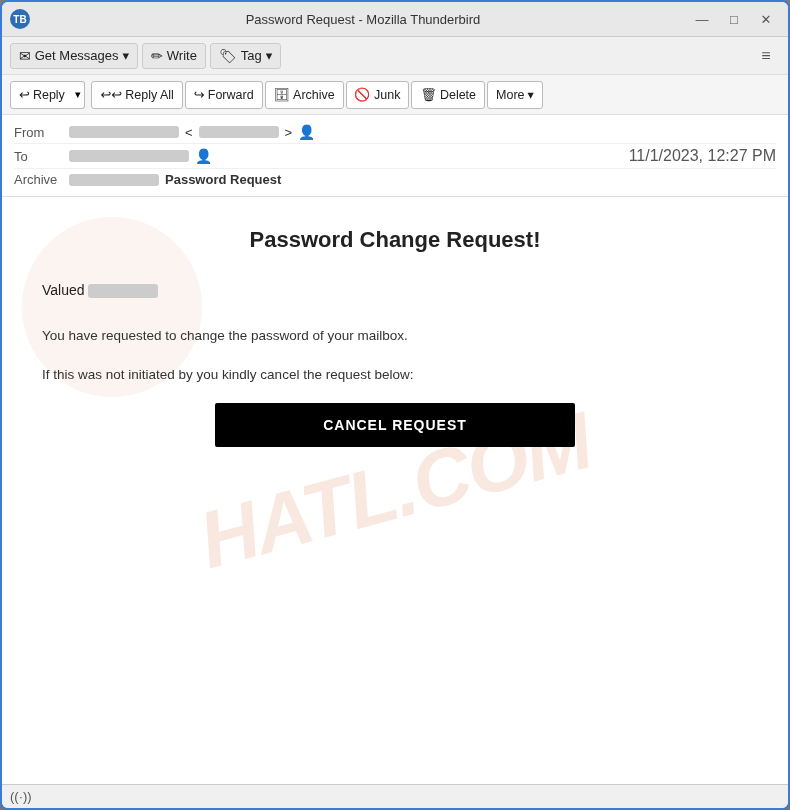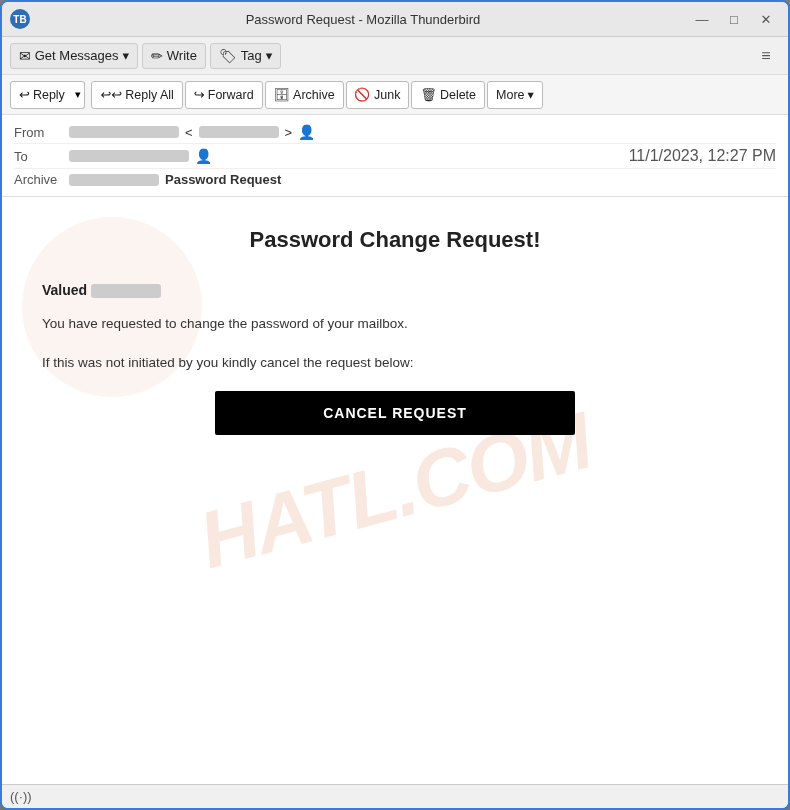--- a/index.html
+++ b/index.html
@@ -256,22 +256,22 @@
     }
     .email-title {
       font-size: 22px;
       font-weight: bold;
       text-align: center;
       color: #222;
       margin-bottom: 29px;
     }
     .email-greeting {
       font-size: 14px;
-      font-weight: bold;
-      margin-bottom: 16px;
+      font-weight: normal;
+      margin-bottom: 28px;
       color: #222;
     }
     .greeting-name {
       background: #ccc;
       color: transparent;
       border-radius: 3px;
       display: inline-block;
       width: 70px;
       height: 14px;
       vertical-align: middle;

